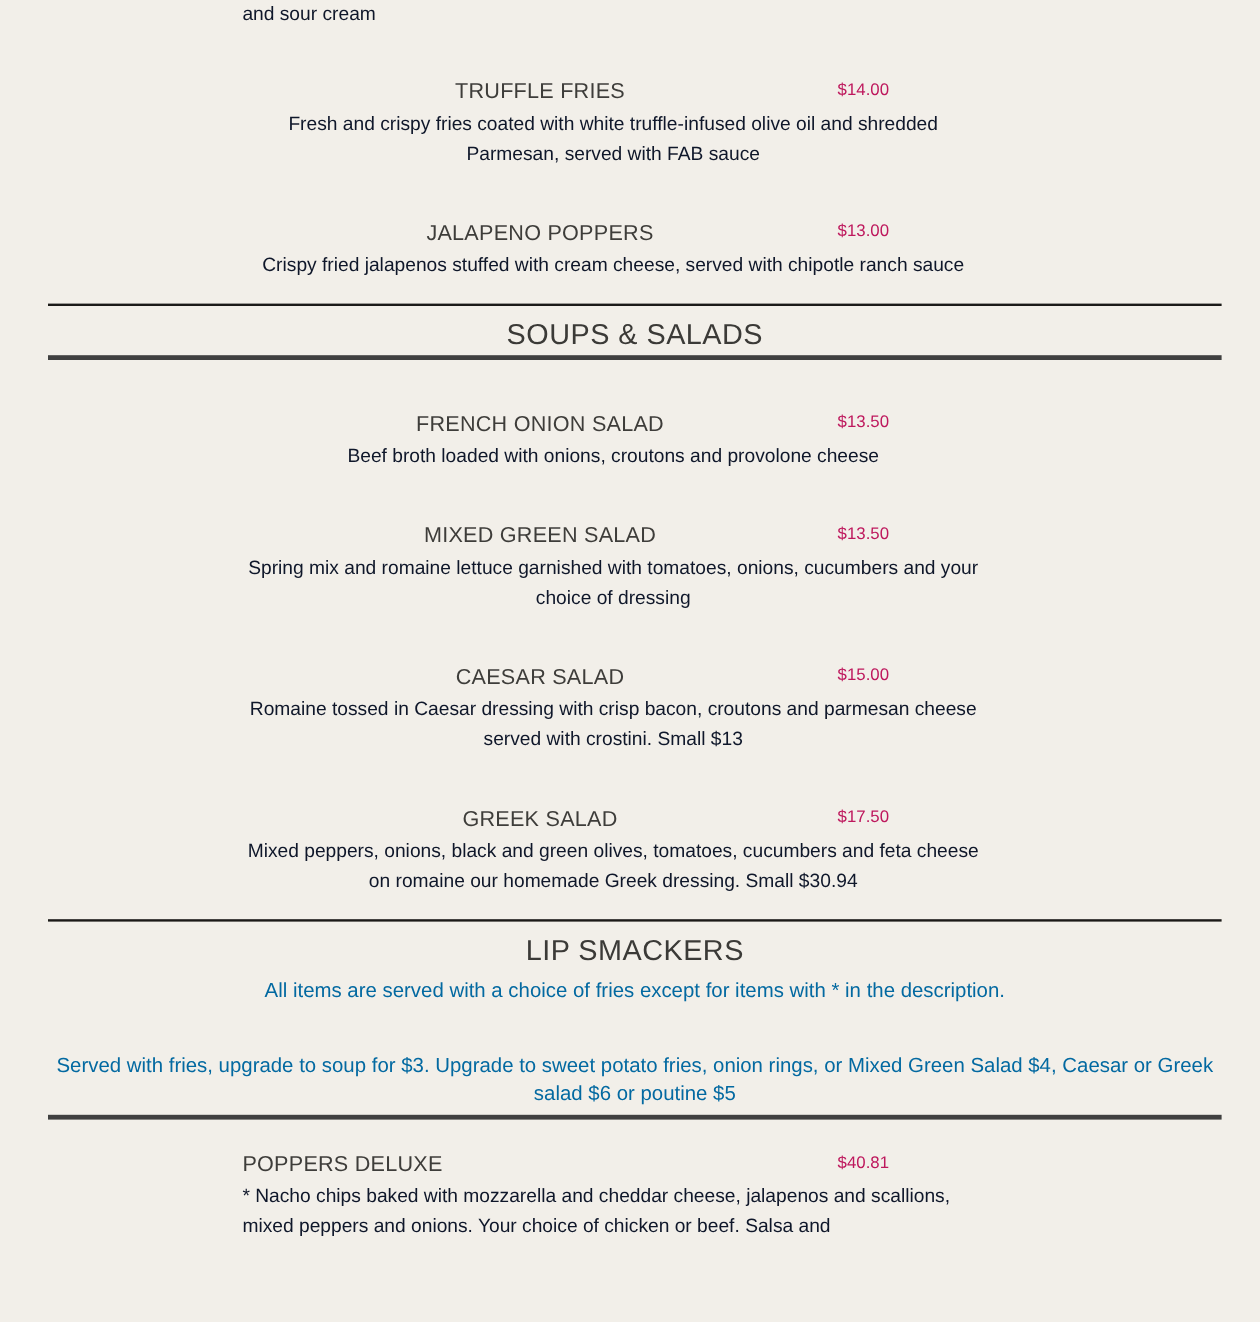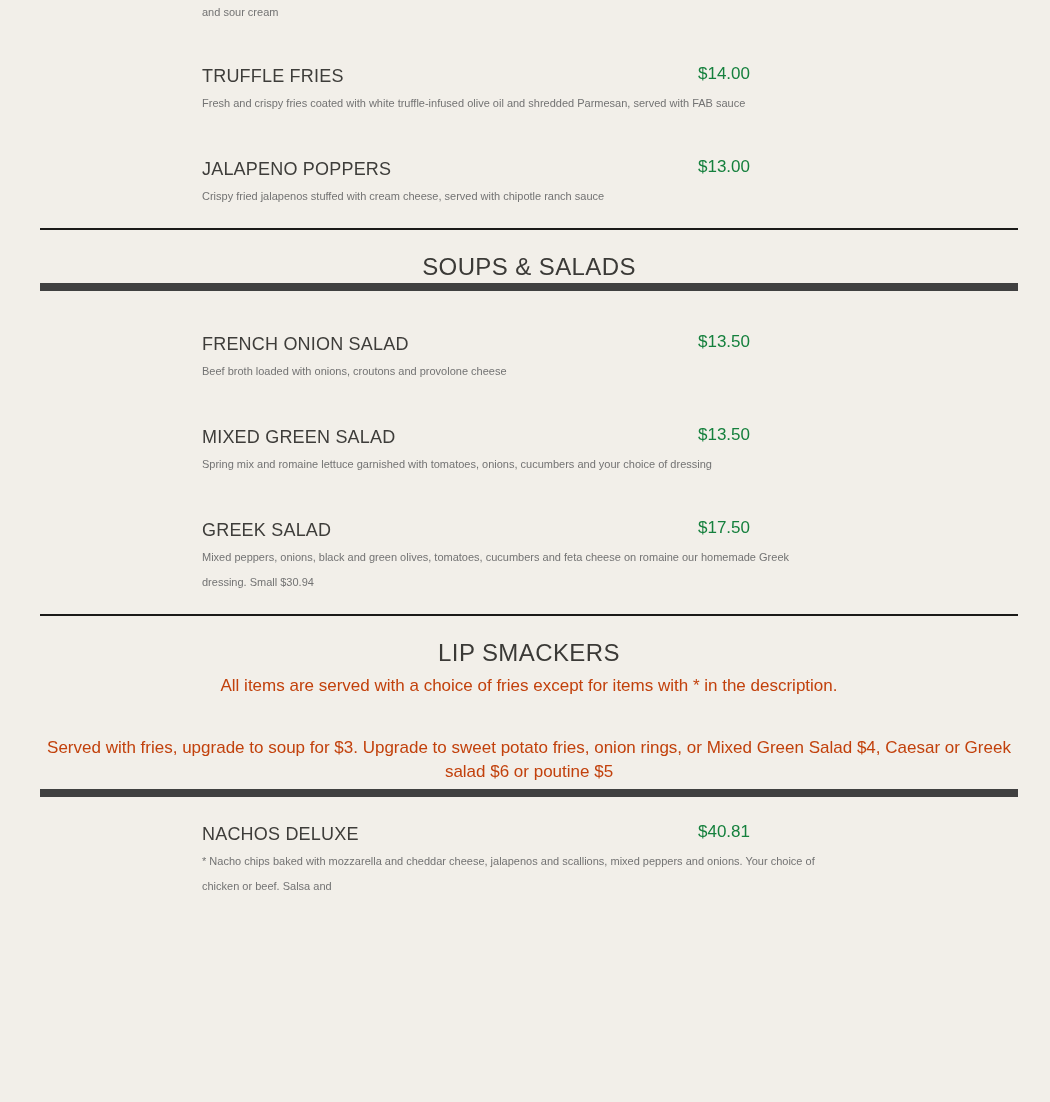--- a/index.html
+++ b/index.html
@@ -17,69 +17,70 @@
   .menu {
     width: 978px;
     margin-left: 40px;
     padding-top: 2px;
   }
   .menu-item {
     padding-left: 162px;
   }
   .menu-item + .menu-item {
     margin-top: 41px;
+    text-align: center;
   }
   .menu-item.fragment .item-desc {
     margin-top: 0;
     line-height: 21px;
   }
   .item-head {
     display: flex;
     align-items: flex-start;
   }
   .item-name {
     width: 496px;
     font-size: 18px;
     line-height: 24px;
     color: #3e3d3a;
     letter-spacing: 0.2px;
   }
   .item-price {
-    font-size: 17px;
+    font-size: 14px;
     line-height: 24px;
     position: relative;
     top: -2px;
-    color: #15803d;
+    color: #be185d;
   }
   .item-desc {
     margin-top: 3px;
-    font-size: 11px;
+    font-size: 16px;
     line-height: 25px;
     max-width: 618px;
-    color: #737373;
+    color: #0f172a;
   }
   .section-head {
     margin-top: 19px;
     margin-bottom: 25px;
     border-top: 2px solid #1b1a18;
-    border-bottom: 8px solid #404040;
-    padding: 20px 0 0 0;
+    border-bottom: 4px solid #404040;
+    padding: 8px 0 0 0;
     text-align: center;
   }
   .section-title {
     font-size: 24px;
     line-height: 33px;
     letter-spacing: 0.4px;
     color: #3b3a37;
   }
   .section-note {
     font-size: 17px;
     line-height: 24px;
     margin-top: 5px;
-    color: #c2410c;
+    color: #0369a1;
   }
   .section-note + .section-note {
     margin-top: 38px;
   }
   .section-head .section-note:last-child {
     padding-bottom: 5px;
   }
 </style>
 </head>
 <body>
@@ -121,37 +122,44 @@
   </div>
 
   <div class="menu-item">
     <div class="item-head">
       <div class="item-name">MIXED GREEN SALAD</div>
       <div class="item-price">$13.50</div>
     </div>
     <div class="item-desc">Spring mix and romaine lettuce garnished with tomatoes, onions, cucumbers and your choice of dressing</div>
   </div>
 
+  <div class="menu-item">
+    <div class="item-head">
+      <div class="item-name">CAESAR SALAD</div>
+      <div class="item-price">$15.00</div>
+    </div>
+    <div class="item-desc">Romaine tossed in Caesar dressing with crisp bacon, croutons and parmesan cheese served with crostini. Small $13</div>
+  </div>
 
   <div class="menu-item">
     <div class="item-head">
       <div class="item-name">GREEK SALAD</div>
       <div class="item-price">$17.50</div>
     </div>
     <div class="item-desc">Mixed peppers, onions, black and green olives, tomatoes, cucumbers and feta cheese on romaine our homemade Greek dressing. Small $30.94</div>
   </div>
 
   <div class="section-head">
     <div class="section-title">LIP SMACKERS</div>
 
   <div class="section-note">All items are served with a choice of fries except for items with * in the description.</div>
 
   <div class="section-note">Served with fries, upgrade to soup for $3. Upgrade to sweet potato fries, onion rings, or Mixed Green Salad $4, Caesar or Greek salad $6 or poutine $5</div>
 </div>
 
   <div class="menu-item">
     <div class="item-head">
-      <div class="item-name">NACHOS DELUXE</div>
+      <div class="item-name">POPPERS DELUXE</div>
       <div class="item-price">$40.81</div>
     </div>
     <div class="item-desc">* Nacho chips baked with mozzarella and cheddar cheese, jalapenos and scallions, mixed peppers and onions. Your choice of chicken or beef. Salsa and</div>
   </div>
 </div>
 
 </body></html>

